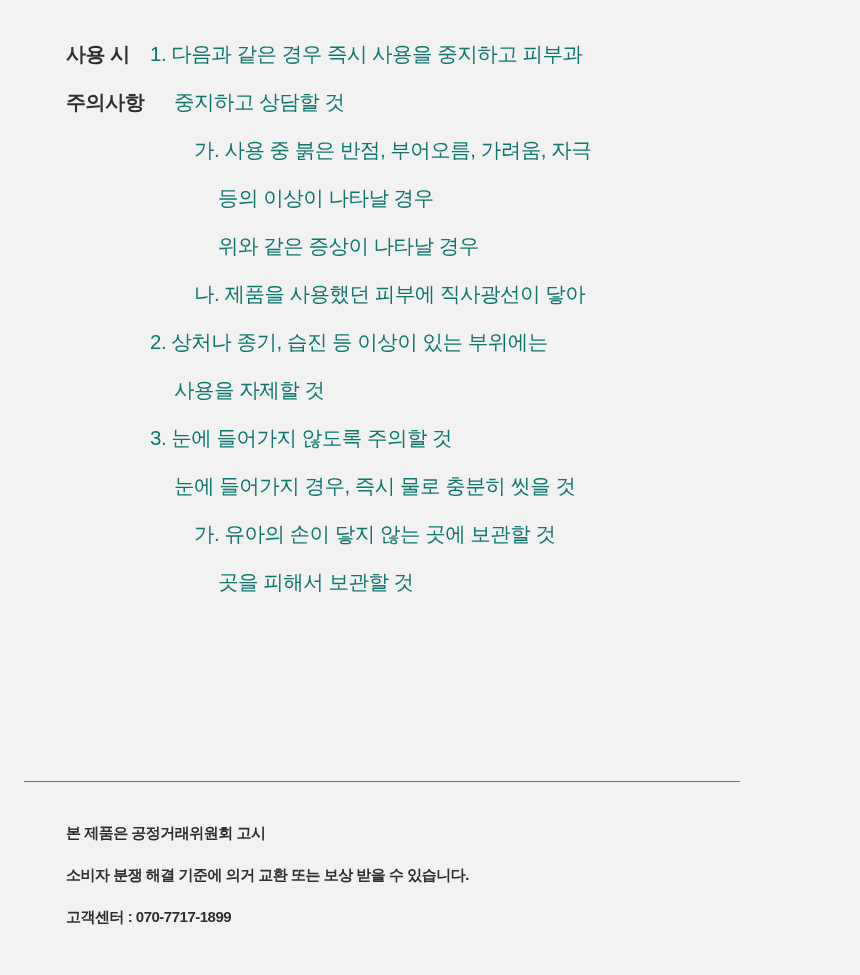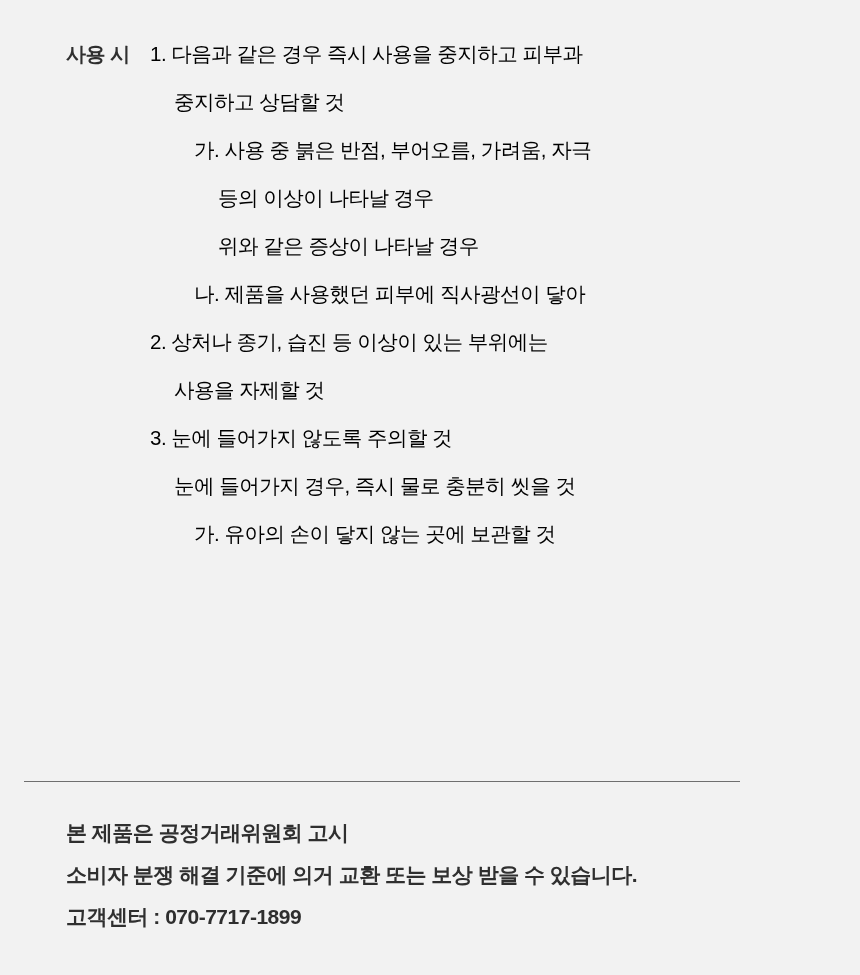--- a/index.html
+++ b/index.html
@@ -40,21 +40,21 @@
   .caution-label div {
     white-space: nowrap;
   }
   .caution-body {
     flex: 1 1 auto;
     padding-right: 20px;
   }
   .c-line {
     font-size: 20.5px;
     line-height: 48px;
-    color: #000000;
+    color: #0f766e;
     letter-spacing: -0.5px;
     white-space: nowrap;
   }
   .lvl-num     { padding-left: 0px; }
   .lvl-num-c   { padding-left: 24px; }
   .lvl-ga      { padding-left: 44px; }
   .lvl-ga-c    { padding-left: 68px; }
 
   
   .divider {
@@ -69,51 +69,53 @@
   
   .footer {
     position: absolute;
     left: 0;
     top: 812px;
     width: 100%;
     padding-left: 66px;
     box-sizing: border-box;
   }
   .f-line {
-    font-size: 21px;
+    font-size: 15px;
     font-weight: bold;
     line-height: 42px;
     color: #2f2f2f;
     letter-spacing: -0.5px;
     white-space: nowrap;
   }
 </style>
 </head>
 <body>
 
 <div class="page">
 
   <div class="caution">
 
     <div class="caution-label">
       <div>사용 시</div>
+      <div>주의사항</div>
     </div>
 
     <div class="caution-body">
       <div class="c-line lvl-num">1. 다음과 같은 경우 즉시 사용을 중지하고 피부과</div>
       <div class="c-line lvl-num-c">중지하고 상담할 것</div>
       <div class="c-line lvl-ga">가. 사용 중 붉은 반점, 부어오름, 가려움, 자극</div>
       <div class="c-line lvl-ga-c">등의 이상이 나타날 경우</div>
       <div class="c-line lvl-ga-c">위와 같은 증상이 나타날 경우</div>
       <div class="c-line lvl-ga">나. 제품을 사용했던 피부에 직사광선이 닿아</div>
       <div class="c-line lvl-num">2. 상처나 종기, 습진 등 이상이 있는 부위에는</div>
       <div class="c-line lvl-num-c">사용을 자제할 것</div>
       <div class="c-line lvl-num">3. 눈에 들어가지 않도록 주의할 것</div>
       <div class="c-line lvl-num-c">눈에 들어가지 경우, 즉시 물로 충분히 씻을 것</div>
       <div class="c-line lvl-ga">가. 유아의 손이 닿지 않는 곳에 보관할 것</div>
+      <div class="c-line lvl-ga-c">곳을 피해서 보관할 것</div>
     </div>
 
   </div>
 
   <div class="divider"></div>
 
   <div class="footer">
     <div class="f-line">본 제품은 공정거래위원회 고시</div>
     <div class="f-line">소비자 분쟁 해결 기준에 의거 교환 또는 보상 받을 수 있습니다.</div>
     <div class="f-line">고객센터 : 070-7717-1899</div>

